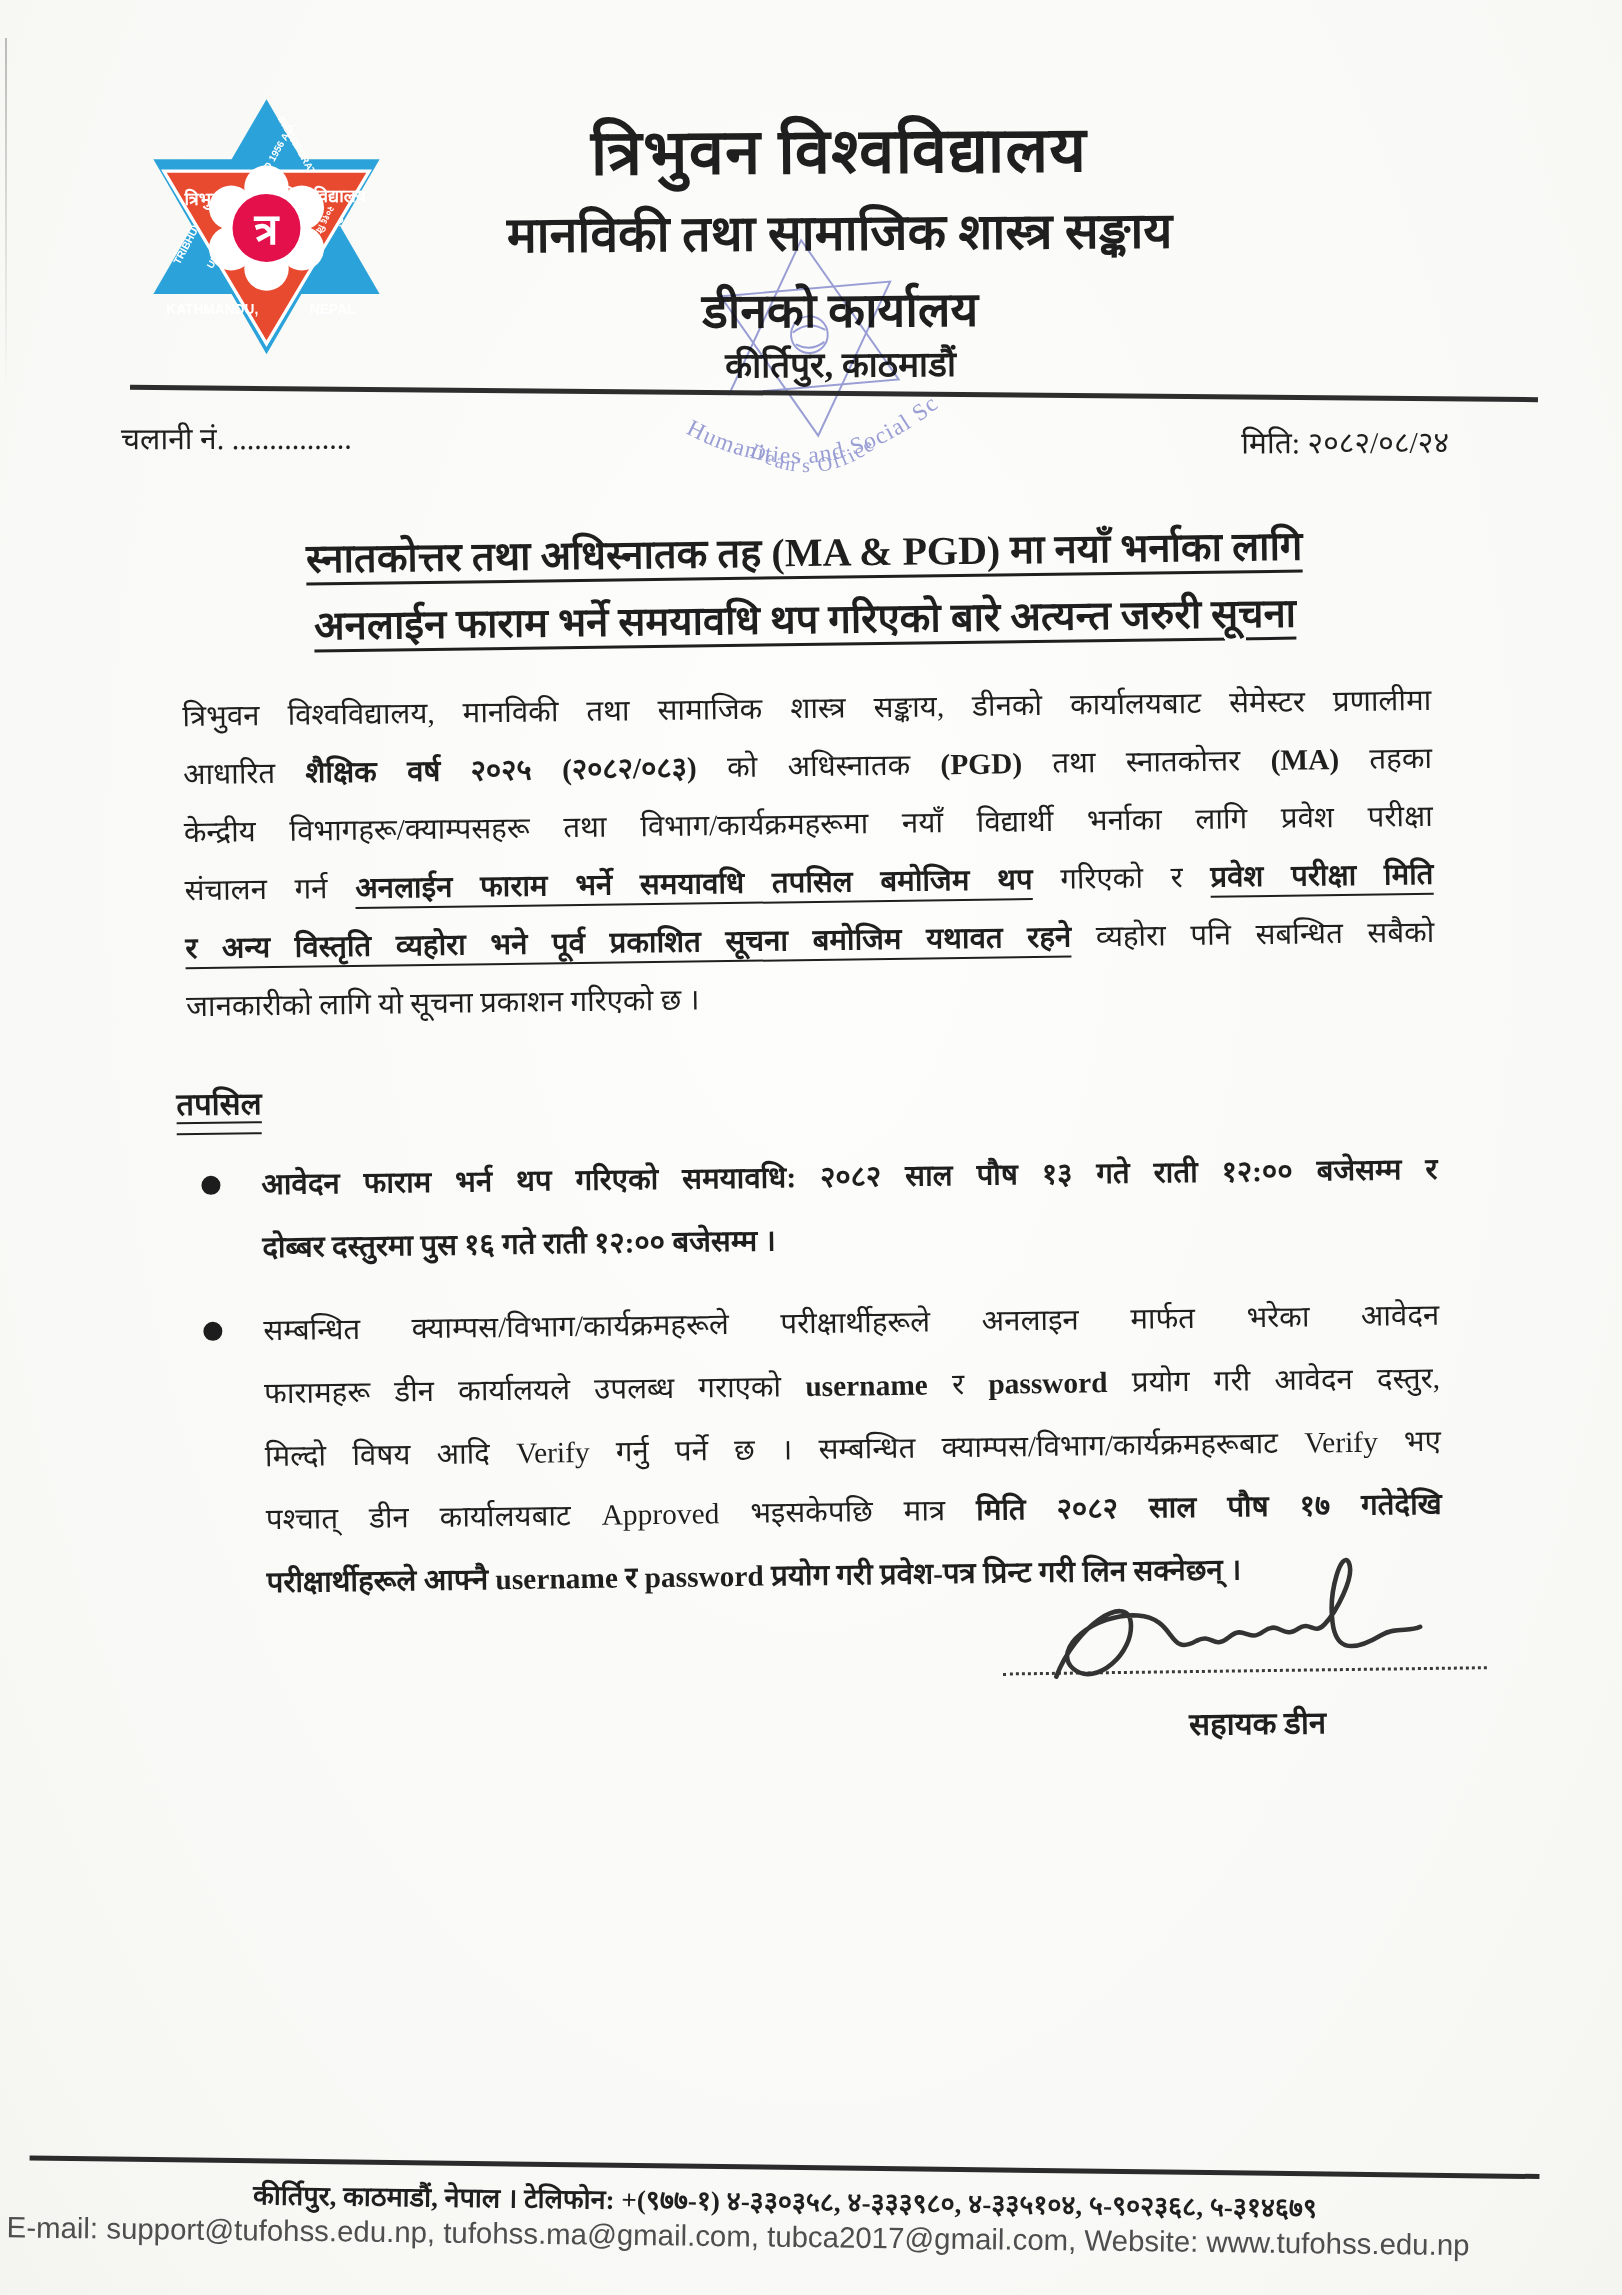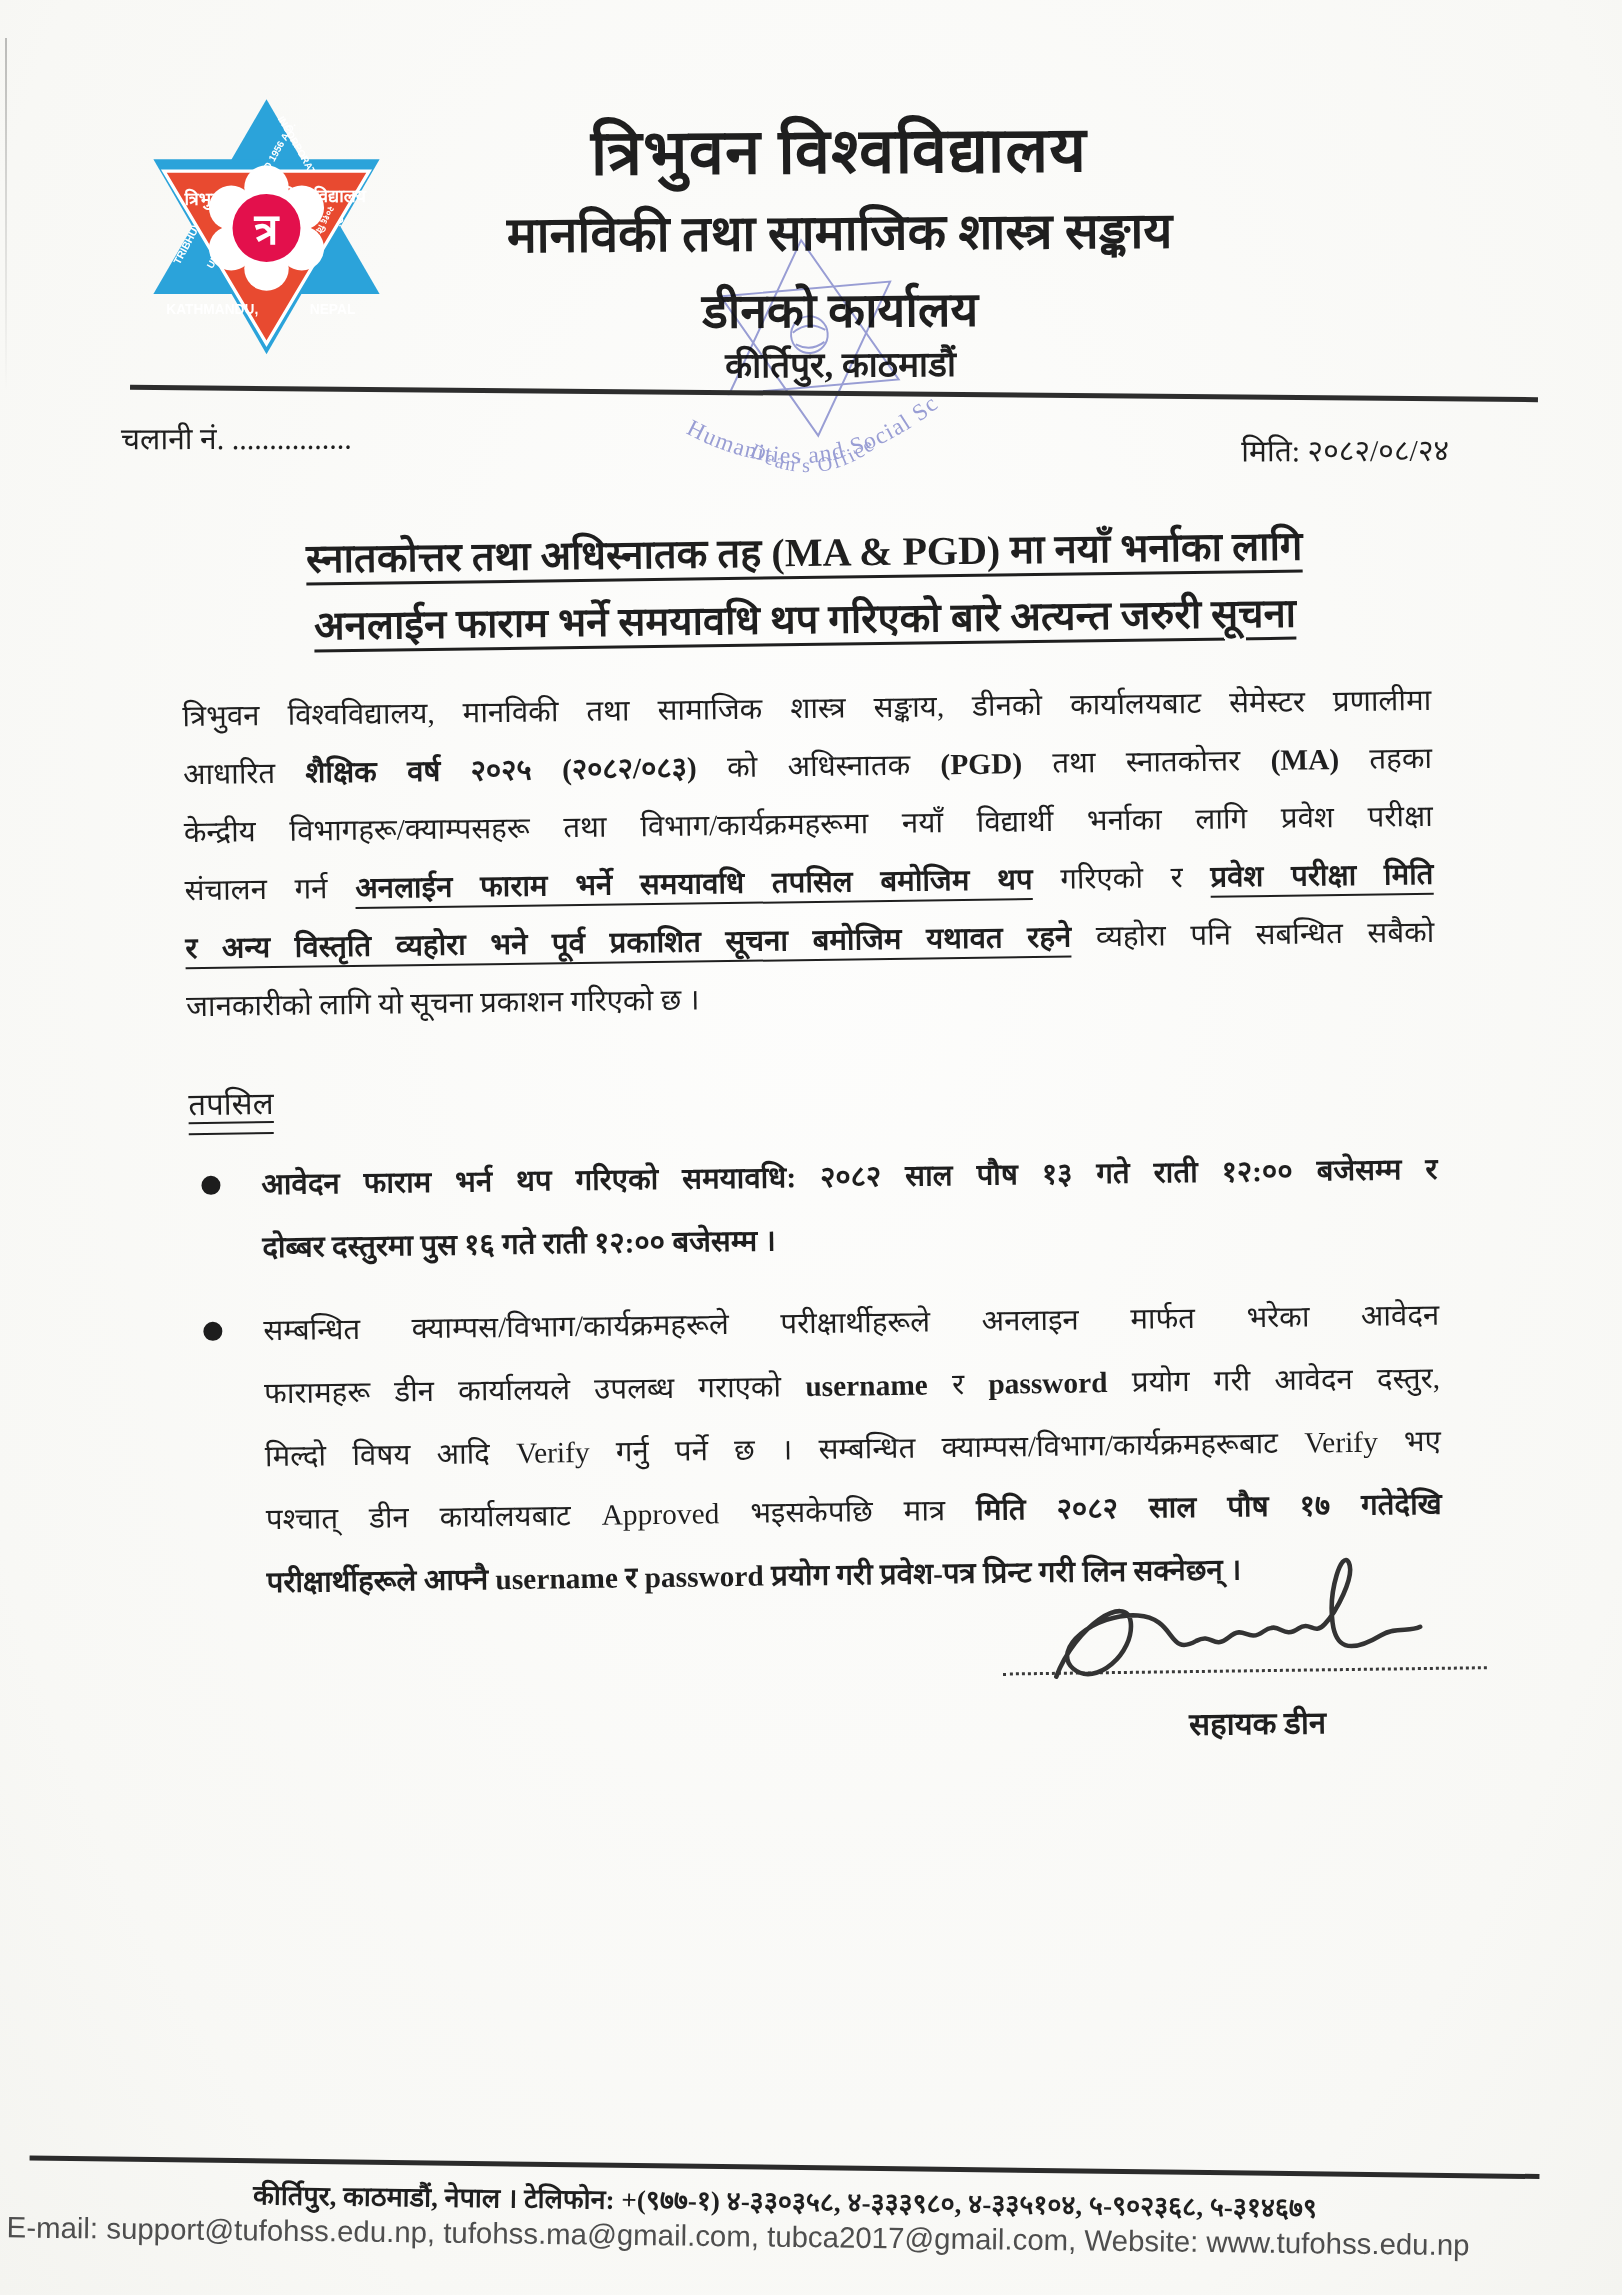--- a/index.html
+++ b/index.html
@@ -24,33 +24,33 @@
   .h-fac{top:202px;font-size:50px;}
   .h-office{top:281px;font-size:48px;}
   .h-loc{top:344px;font-size:35px;}
   
   .stamp{position:absolute;left:662px;top:230px;width:301px;height:281px;
     opacity:.52;mix-blend-mode:multiply;transform:rotate(-5deg);}
   
   .top-rule{position:absolute;left:130px;top:391px;width:1408px;height:5.2px;background:#2d2d2d;transform:rotate(0.5deg);}
   
   .meta-row{position:absolute;left:121px;top:415px;width:1328px;font-size:30px;transform:rotate(-0.2deg);}
-  .meta-row .date{position:absolute;right:0;top:16px;}
+  .meta-row .date{position:absolute;right:0;top:8px;}
   
   .content{position:absolute;left:0;top:0;width:1623px;height:2295px;transform:rotate(-0.75deg);}
   .notice-heading{position:absolute;top:519px;left:92px;width:1440px;text-align:center;
     font-size:40px;font-weight:700;line-height:67px;}
   .notice-heading .hl{text-decoration:underline;text-decoration-thickness:2.6px;text-underline-offset:9.8px;}
   .para{position:absolute;top:679px;left:188px;width:1249px;font-size:29.4px;line-height:58px;}
   .tline{text-align:justify;}
   .tline.fill{text-align-last:justify;}
   .b{font-weight:700;}
   .u{text-decoration:underline;text-decoration-thickness:2px;text-underline-offset:8.5px;}
   .lat{font-family:"Liberation Serif",serif;}
-  .tapasil{position:absolute;top:1074px;left:189px;font-size:31px;font-weight:400;
+  .tapasil{position:absolute;top:1074px;left:177px;font-size:31px;font-weight:700;
     text-decoration:underline;text-underline-offset:7.2px;text-decoration-thickness:2px;
     border-bottom:2px solid #1f1f1f;padding-bottom:8.5px;text-align:center;}
   .bullets{position:absolute;top:1146px;left:188px;width:1249px;font-size:29.4px;line-height:63px;}
   .bullet{position:relative;padding-left:73px;margin-bottom:19.6px;}
   .bullet .dot{position:absolute;left:13px;top:22px;width:19px;height:19px;border-radius:50%;background:#1d1d1d;}
   
   .sig-dots{position:absolute;left:996px;top:1636px;width:484px;height:39px;border-bottom:3.3px dotted #3a3a3a;}
   .sig-svg{position:absolute;left:1011px;top:1559px;width:419px;height:145px;}
   .sig-role{position:absolute;left:1021px;top:1707px;width:458px;text-align:center;font-size:31px;font-weight:700;}
   

